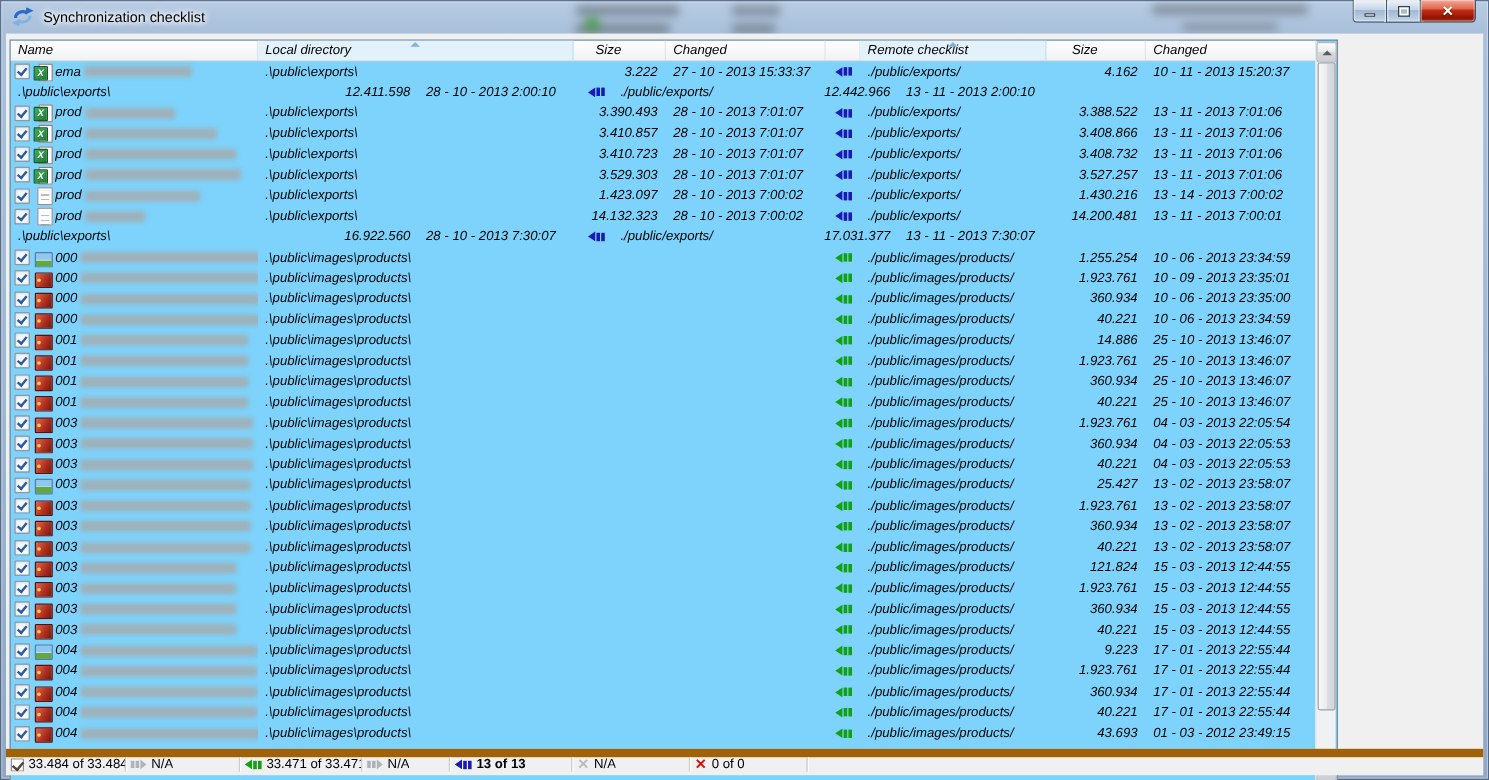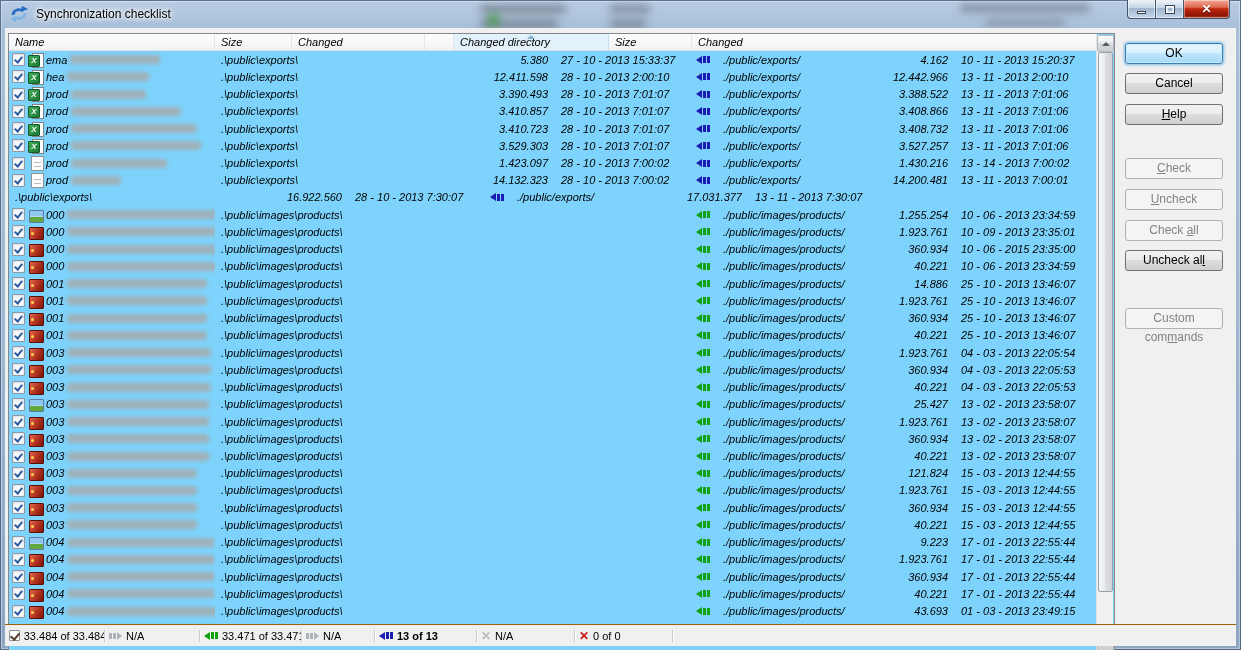--- a/index.html
+++ b/index.html
@@ -29,21 +29,21 @@
   .glyph-x { color:#fff; font-size:12px; font-weight:bold; text-shadow:0 1px 1px rgba(0,0,0,.6); line-height:17px; }
   
   .client { position:absolute; left:5px; top:28px; width:1231px; height:618px; background:#f0f0f0; }
   
   .list { position:absolute; left:3px; top:5px; width:1107px; height:620px; background:#7dd3fc; border:1px solid #828790;font-style:italic; }
   .lheader { position:absolute; left:0; top:0; right:17px; height:17px; display:flex;
     background:linear-gradient(180deg,#fdfdfe,#f6f7f9 60%,#f1f2f4); border-bottom:1px solid #dcdfe1; }
   .hcell { position:relative; font-size:11px; line-height:16px; color:#000; padding-left:6px;
     border-right:1px solid #e4e5e7; white-space:nowrap; overflow:hidden; }
   .hcell.sorted { background:#e2f1fa; border-right:1px solid #c5dff0; }
-  .hcell.num { text-align:left; padding-right:24px; }
+  .hcell.num { text-align:center; padding-right:24px; }
   .sortarrow { position:absolute; top:1px; left:50%; margin-left:-4px; width:0; height:0;
     border-left:4px solid transparent; border-right:4px solid transparent; border-bottom:4px solid #86b3d1; }
   .rows { position:absolute; left:0; top:17px; right:17px; bottom:0; overflow:hidden; }
   .row { display:flex; height:17.24px; align-items:flex-start; font-size:11px; color:#000; }
   .c { white-space:nowrap; overflow:hidden; padding-left:6px; height:100%; display:flex; align-items:center; }
   .c.num { justify-content:flex-end; padding-right:7px; padding-left:0; }
   .c0{width:206px; padding-left:3px; gap:3px;} .c1{width:263px;} .c2{width:77px;} .c3{width:133px;}
   .c4{width:29px; justify-content:center; padding-left:0;} .c5{width:155px;} .c6{width:83px;} .c7{flex:1;}
   
   .cb { width:13px; height:13px; flex:0 0 13px; border:1px solid #8e99a4; border-radius:1px;
@@ -99,21 +99,21 @@
   .btncol { position:absolute; left:1120px; top:15px; width:98px; display:flex; flex-direction:column; }
   .btn { height:21px; font-size:12px; color:#000; text-align:center; line-height:19px; border-radius:3px;
     border:1px solid #707070; background:linear-gradient(180deg,#f2f2f2,#ebebeb 50%,#dddddd 50%,#cfcfcf);
     cursor:default; }
   .btn.default { border:1px solid #3c7fb1;
     background:linear-gradient(180deg,#eaf6fd,#d9f0fc 50%,#bee6fd 50%,#a7d9f5);
     box-shadow:0 0 3px 1px #7ab8e0, inset 0 0 0 1px #c9eafc; }
   .btn.disabled { border:1px solid #adb2b5; background:#f4f4f4; color:#838383; }
   
   .statusbar { position:absolute; left:0; right:0; top:596px; height:22px; background:#f0f0f0;
-    border-top:1px solid #a16207; display:flex; align-items:center; }
+    border-top:7px solid #a16207; display:flex; align-items:flex-start; }
   .spanel { display:flex; align-items:center; gap:4px; padding-left:4px; font-size:11px; color:#000;
     border-right:1px solid #c9cbcd; box-shadow:1px 0 0 #fdfdfd; overflow:hidden; white-space:nowrap; flex:0 0 auto; }
   .spanel .txt { overflow:hidden; white-space:nowrap; }
   .sfill { flex:1; }
 </style>
 </head>
 <body>
 
 <div class="window">
 
@@ -143,60 +143,53 @@
           <span class="glyph-x">✕</span>
         </div>
     </div>
   </div>
 
   <div class="client">
 
     <div class="list">
       <div class="lheader" id="lheader">
           <div class="hcell" style="width: 206px;"><span>Name</span></div>
+          <div class="hcell sorted" style="width: 263px;"><span>Local directory</span><i class="sortarrow"></i></div>
           <div class="hcell num" style="width: 77px;"><span>Size</span></div>
           <div class="hcell" style="width: 133px;"><span>Changed</span></div>
           <div class="hcell" style="width: 29px;"><span></span></div>
-          <div class="hcell sorted" style="width: 155px;"><span>Changed directory</span><i class="sortarrow"></i></div>
+          <div class="hcell sorted" style="width: 155px;"><span>Remote checklist</span><i class="sortarrow"></i></div>
           <div class="hcell num" style="width: 83px;"><span>Size</span></div>
           <div class="hcell" style="flex: 1 1 0%;"><span>Changed</span></div>
         </div>
       <div class="rows" id="rows">
           <div class="row">
             <div class="c c0">
               <div class="cb">
                 <div class="chk"></div>
               </div>
               <div class="fico csv"></div>
               <div class="pfx">ema</div>
               <div class="blurbar" style="width: 90px;"></div>
             </div>
             <div class="c c1">.\public\exports\</div>
-            <div class="c c2 num">5.380</div>
+            <div class="c c2 num">3.222</div>
             <div class="c c3">27 - 10 - 2013 15:33:37</div>
             <div class="c c4">
               <div class="arrL update">
                 <i class="tri"></i>
                 <i class="bar"></i>
                 <i class="bar"></i>
               </div>
             </div>
             <div class="c c5">./public/exports/</div>
             <div class="c c6 num">4.162</div>
             <div class="c c7">10 - 11 - 2013 15:20:37</div>
           </div>
           <div class="row">
-            <div class="c c0">
-              <div class="cb">
-                <div class="chk"></div>
-              </div>
-              <div class="fico csv"></div>
-              <div class="pfx">hea</div>
-              <div class="blurbar" style="width: 82px;"></div>
-            </div>
             <div class="c c1">.\public\exports\</div>
             <div class="c c2 num">12.411.598</div>
             <div class="c c3">28 - 10 - 2013 2:00:10</div>
             <div class="c c4">
               <div class="arrL update">
                 <i class="tri"></i>
                 <i class="bar"></i>
                 <i class="bar"></i>
               </div>
             </div>
@@ -417,21 +410,21 @@
             <div class="c c3"></div>
             <div class="c c4">
               <div class="arrL new">
                 <i class="tri"></i>
                 <i class="bar"></i>
                 <i class="bar"></i>
               </div>
             </div>
             <div class="c c5">./public/images/products/</div>
             <div class="c c6 num">360.934</div>
-            <div class="c c7">10 - 06 - 2015 23:35:00</div>
+            <div class="c c7">10 - 06 - 2013 23:35:00</div>
           </div>
           <div class="row">
             <div class="c c0">
               <div class="cb">
                 <div class="chk"></div>
               </div>
               <div class="fico paint"></div>
               <div class="pfx">000</div>
               <div class="blurbar" style="width: 150px;"></div>
             </div>
@@ -900,44 +893,34 @@
             <div class="c c3"></div>
             <div class="c c4">
               <div class="arrL new">
                 <i class="tri"></i>
                 <i class="bar"></i>
                 <i class="bar"></i>
               </div>
             </div>
             <div class="c c5">./public/images/products/</div>
             <div class="c c6 num">43.693</div>
-            <div class="c c7">01 - 03 - 2013 23:49:15</div>
+            <div class="c c7">01 - 03 - 2012 23:49:15</div>
           </div>
         </div>
       <div class="sbar">
         <div class="sbtn up">
             <span class="sarrow up"></span>
           </div>
         <div class="sthumb"></div>
         <div class="sbtn down">
             <span class="sarrow down"></span>
           </div>
       </div>
     </div>
 
-    <div class="btncol" id="btncol">
-        <div class="btn default" style="margin-top: 0px; margin-bottom: 9px;">OK</div>
-        <div class="btn " style="margin-top: 0px; margin-bottom: 10px;">Cancel</div>
-        <div class="btn " style="margin-top: 0px; margin-bottom: 10px;"><u>H</u>elp</div>
-        <div class="btn disabled" style="margin-top: 23px; margin-bottom: 10px;"><u>C</u>heck</div>
-        <div class="btn disabled" style="margin-top: 0px; margin-bottom: 10px;"><u>U</u>ncheck</div>
-        <div class="btn disabled" style="margin-top: 0px; margin-bottom: 9px;">Check <u>a</u>ll</div>
-        <div class="btn " style="margin-top: 0px; margin-bottom: 10px;">Uncheck al<u>l</u></div>
-        <div class="btn disabled" style="margin-top: 27px; margin-bottom: 10px;">Custom com<u>m</u>ands</div>
-      </div>
 
     <div class="statusbar" id="statusbar">
         <div class="spanel" style="width: 100px;">
           <div class="minicb"></div>
           <div class="txt">33.484 of 33.484</div>
         </div>
         <div class="spanel" style="width: 95px;">
           <div class="arrR">
             <i class="bar"></i>
             <i class="bar"></i>

